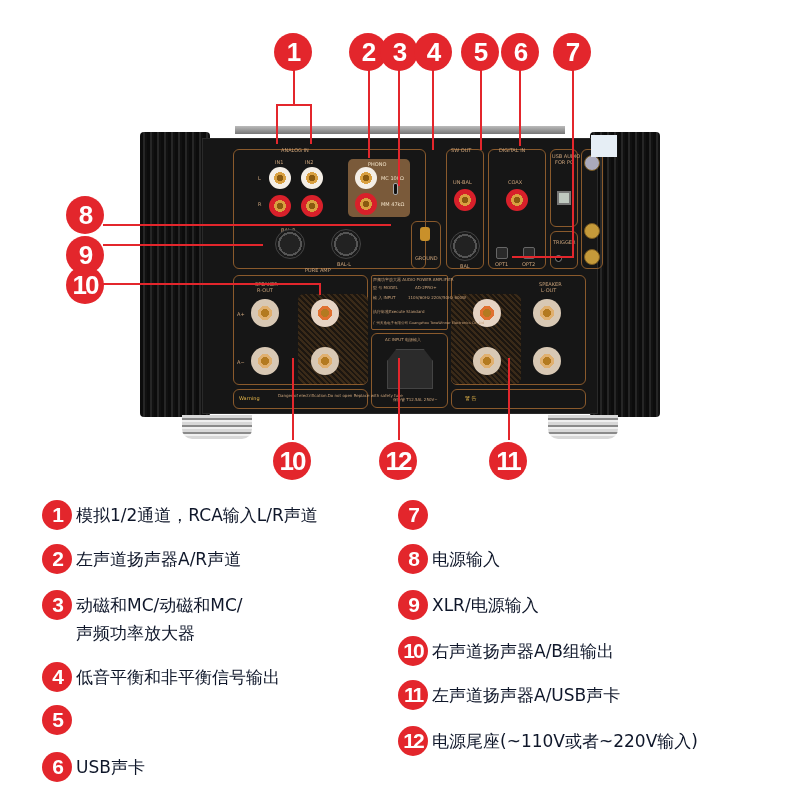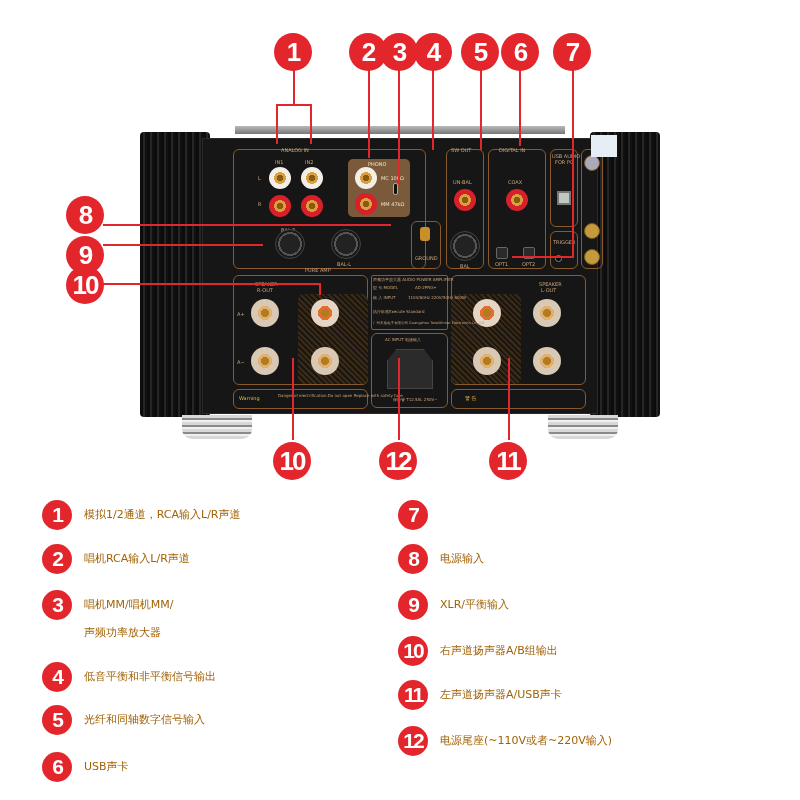--- a/index.html
+++ b/index.html
@@ -45,21 +45,21 @@
   .iec { position: absolute; width: 46px; height: 40px; background: #2b2b2b; border: 1px solid #444;
     clip-path: polygon(20% 0, 80% 0, 100% 30%, 100% 100%, 0 100%, 0 30%); }
   .usb-b { position: absolute; width: 14px; height: 14px; background: #bfc9c0; border: 2px solid #777; }
   .brass { position: absolute; width: 10px; height: 14px; background: #c9902a; border-radius: 3px; }
   .round-ico { position: absolute; width: 16px; height: 16px; border-radius: 50%; background: #c59a3a; border: 1px solid #7a5a20; }
   .label-sticker { position: absolute; background: #e6eef5; }
 
   
   .legend-item { position: absolute; display: flex; align-items: flex-start; }
   .legend-item .badge { position: relative; flex: none; width: 30px; height: 30px; line-height: 30px; font-size: 21px; }
-  .legend-text { margin-left: 12px; font-size: 11px; color: #a16207; line-height: 26px; padding-top: 2px; font-family: "DejaVu Sans", sans-serif; }
+  .legend-text { margin-left: 4px; font-size: 17px; color: #0f172a; line-height: 26px; padding-top: 2px; font-family: "DejaVu Sans", sans-serif; }
 </style>
 </head>
 <body>
 
 <div class="device">
   <div class="top-strip"></div>
   <div class="heatsink left"></div>
   <div class="heatsink right"></div>
   <div class="foot" style="left:42px;"></div>
   <div class="foot" style="right:42px;"></div>
@@ -204,52 +204,51 @@
 <div class="badge" style="left:273px;top:442px;">10</div>
 <div class="badge" style="left:379px;top:442px;">12</div>
 <div class="badge" style="left:489px;top:442px;">11</div>
 
 <div class="legend-item" style="left:42px;top:500px;">
   <div class="badge">1</div>
   <div class="legend-text">模拟1/2通道，RCA输入L/R声道</div>
 </div>
 <div class="legend-item" style="left:42px;top:544px;">
   <div class="badge">2</div>
-  <div class="legend-text">唱机RCA输入L/R声道</div>
+  <div class="legend-text">左声道扬声器A/R声道</div>
 </div>
 <div class="legend-item" style="left:42px;top:590px;">
   <div class="badge">3</div>
   <div>
-    <div class="legend-text">唱机MM/唱机MM/</div>
+    <div class="legend-text">动磁和MC/动磁和MC/</div>
     <div class="legend-text">声频功率放大器</div>
   </div>
 </div>
 <div class="legend-item" style="left:42px;top:662px;">
   <div class="badge">4</div>
   <div class="legend-text">低音平衡和非平衡信号输出</div>
 </div>
 <div class="legend-item" style="left:42px;top:705px;">
   <div class="badge">5</div>
-  <div class="legend-text">光纤和同轴数字信号输入</div>
 </div>
 <div class="legend-item" style="left:42px;top:752px;">
   <div class="badge">6</div>
   <div class="legend-text">USB声卡</div>
 </div>
 
 <div class="legend-item" style="left:398px;top:500px;">
   <div class="badge">7</div>
 </div>
 <div class="legend-item" style="left:398px;top:544px;">
   <div class="badge">8</div>
   <div class="legend-text">电源输入</div>
 </div>
 <div class="legend-item" style="left:398px;top:590px;">
   <div class="badge">9</div>
-  <div class="legend-text">XLR/平衡输入</div>
+  <div class="legend-text">XLR/电源输入</div>
 </div>
 <div class="legend-item" style="left:398px;top:636px;">
   <div class="badge">10</div>
   <div class="legend-text">右声道扬声器A/B组输出</div>
 </div>
 <div class="legend-item" style="left:398px;top:680px;">
   <div class="badge">11</div>
   <div class="legend-text">左声道扬声器A/USB声卡</div>
 </div>
 <div class="legend-item" style="left:398px;top:726px;">

